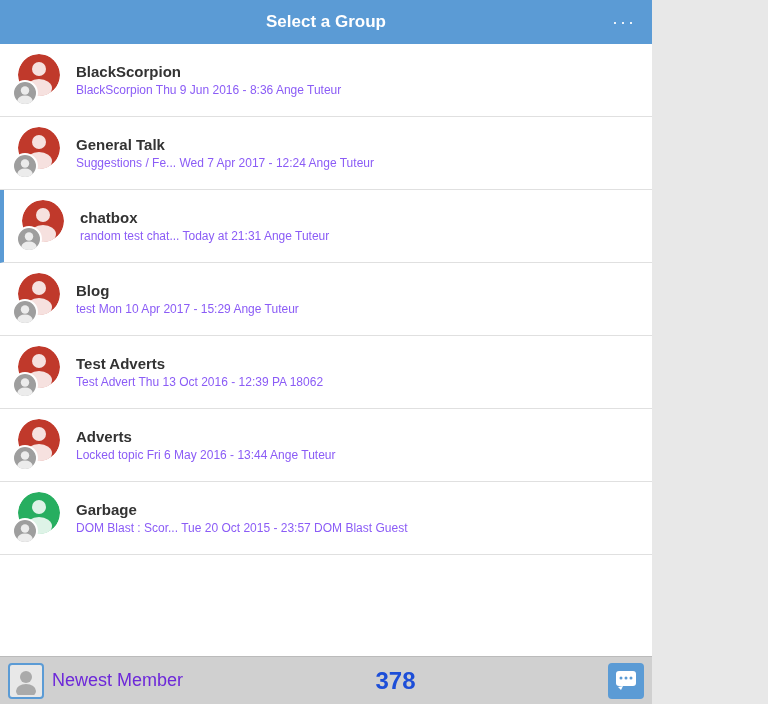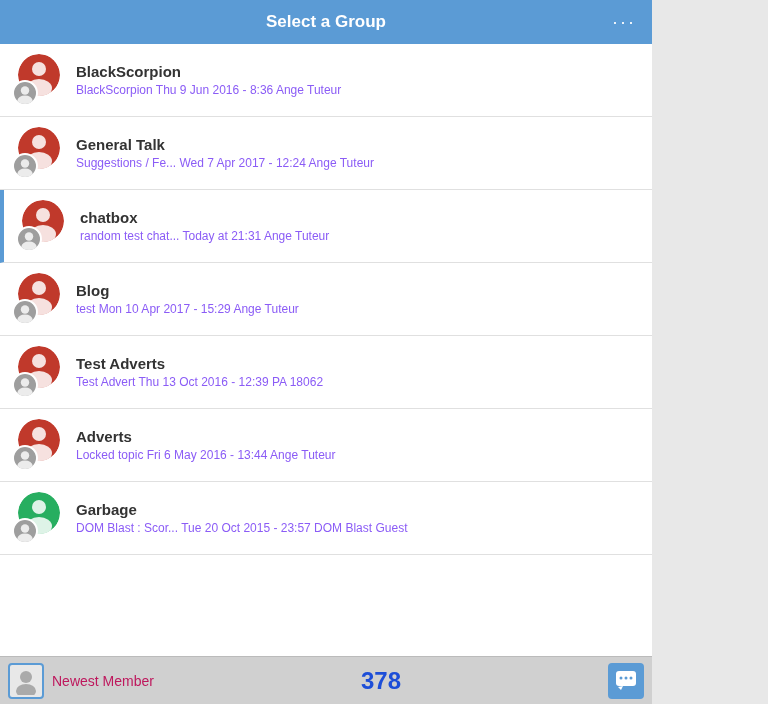--- a/index.html
+++ b/index.html
@@ -145,22 +145,22 @@
       height: 36px;
       border: 2px solid #5b9bd5;
       border-radius: 4px;
       background: #e8e8e8;
       display: flex;
       align-items: center;
       justify-content: center;
       overflow: hidden;
     }
     .footer-member-label {
-      font-size: 14px;
-      color: #be185d;
+      font-size: 18px;
+      color: #6d28d9;
     }
     .footer-count {
       font-size: 24px;
       font-weight: bold;
       color: #1d4ed8;
     }
     .footer-chat-btn {
       width: 36px;
       height: 36px;
       background: #5b9bd5;

